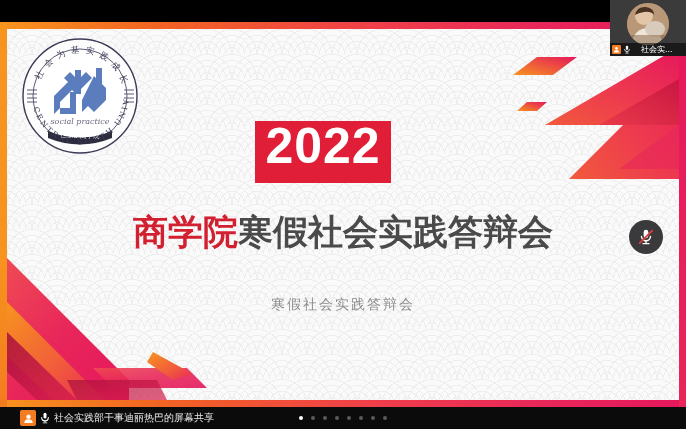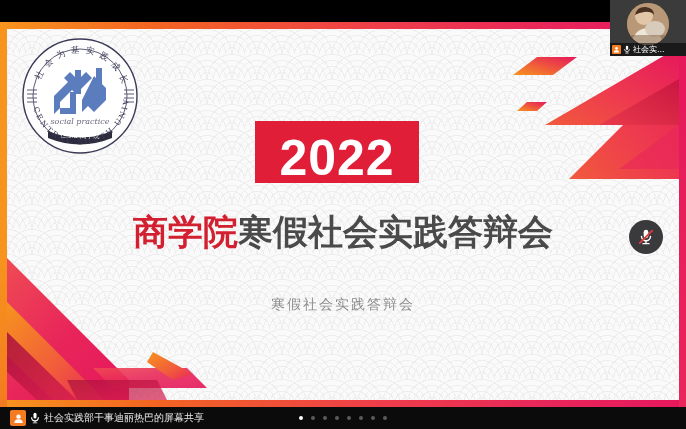--- a/index.html
+++ b/index.html
@@ -47,23 +47,23 @@
   .deco-tr { right:7px; top:7px; width:230px; height:150px; }
   .deco-bl { left:7px; bottom:7px; width:230px; height:160px; }
 
   
   .logo-wrap {
     position:absolute; left:18px; top:12px; width:125px; height:125px; z-index:4;
   }
 
   
   .year-badge {
-    position:absolute; left:255px; top:99px; width:164px; height:62px;
+    position:absolute; left:255px; top:99px; width:136px; height:62px;
     background:#E01E37; z-index:4;
-    display:flex; align-items:flex-end; justify-content:center;
+    display:flex; align-items:flex-start; justify-content:center;
   }
   .year-badge span {
     color:#fff; font-size:50px; font-weight:bold; letter-spacing:1px;
     line-height:1; font-family:"Liberation Sans",sans-serif;
   }
 
   .main-title {
     position:absolute; left:0; right:0; top:192px; text-align:center; z-index:4;
     font-size:35px; font-weight:bold; line-height:1.06;
     font-family:"DejaVu Sans","Liberation Sans",sans-serif;
@@ -95,33 +95,34 @@
     background:radial-gradient(circle at 45% 35%, #C8A88C 0%, #A37B5B 45%, #6E4B34 100%);
   }
   .cam-label {
     position:absolute; left:0; bottom:0; width:100%; height:13px;
     display:flex; align-items:center; gap:2px; padding-left:2px;
     background:rgba(0,0,0,.55);
   }
   .cam-label .lbl-txt {
     color:#fff; font-size:8px; white-space:nowrap; overflow:hidden;
     font-family:"DejaVu Sans","Liberation Sans",sans-serif;
+    margin-left:8px;
   }
   .badge-orange {
     width:9px; height:9px; background:#F47B20; flex:0 0 auto;
     display:flex; align-items:center; justify-content:center; border-radius:1px;
   }
 
   
   #taskbar {
     position:absolute; left:0; bottom:0; width:686px; height:22px;
     background:#0B0B0B; z-index:20;
     display:flex; align-items:center;
   }
-  .tb-left { display:flex; align-items:center; gap:4px; padding-left:10px; }
+  .tb-left { display:flex; align-items:center; gap:4px; padding-left:20px; }
   .tb-badge {
     width:16px; height:16px; background:#F47B20; border-radius:2px;
     display:flex; align-items:center; justify-content:center; flex:0 0 auto;
   }
   .tb-text {
     color:#E8E8E8; font-size:10px; white-space:nowrap;
     font-family:"DejaVu Sans","Liberation Sans",sans-serif;
   }
   .tb-dots {
     position:absolute; left:50%; transform:translateX(-50%);

